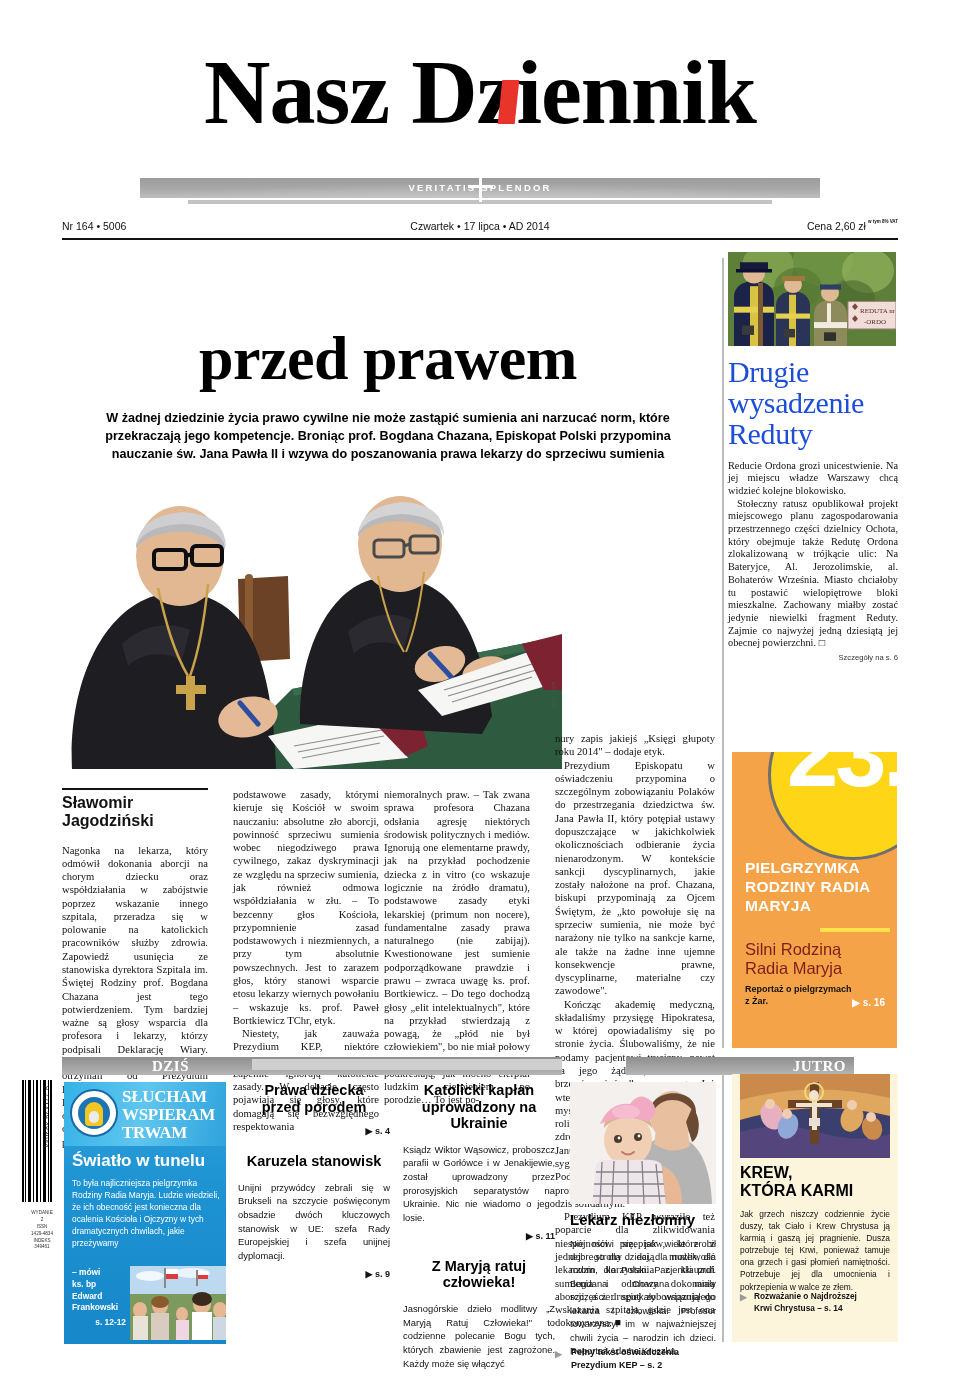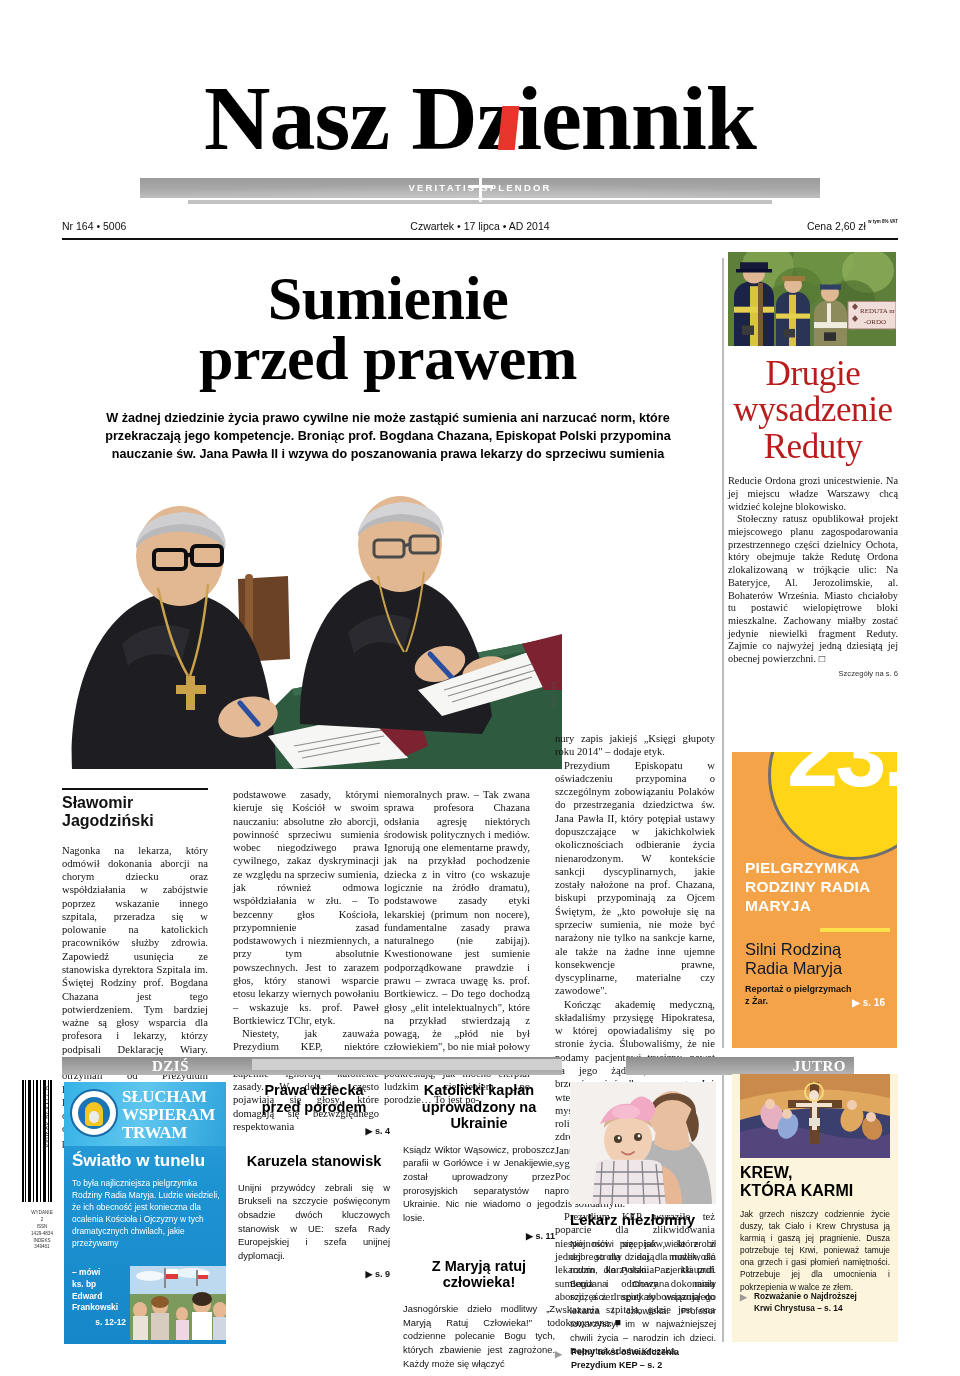--- a/index.html
+++ b/index.html
@@ -9,21 +9,21 @@
     background:#ffffff;
     font-family:"Liberation Serif", serif;
     color:#111;
     overflow:hidden;
     position:relative;
   }
   .page{position:absolute;left:0;top:0;width:960px;height:1376px;}
 
   
   .masthead{position:absolute;left:0;top:0;width:960px;height:252px;}
-  .logo-row{text-align:center;padding-top:72px;}
+  .logo-row{text-align:center;padding-top:46px;}
   .logo{
     font-family:"Liberation Serif", serif;
     font-weight:bold;
     font-size:92px;
     letter-spacing:-1px;
     line-height:1;
     color:#000;
     display:inline-block;
     position:relative;
   }
@@ -145,24 +145,23 @@
     padding-left:16px;position:relative;
   }
   .ref .tri{
     position:absolute;left:0;top:2px;color:#9a9a9a;font-size:9px;
   }
 
   
   .side-photo{width:168px;height:94px;overflow:hidden;position:relative;}
   .side-title{
     font-family:"Liberation Serif", serif;
-    font-size:35px;line-height:1.04;
-    color:#b91c1c;margin:10px 0 10px 0;
+    font-size:30px;line-height:1.04;
+    color:#1d4ed8;margin:10px 0 10px 0;
     letter-spacing:-0.4px;
-    text-align:center;
   }
   .side-body{
     font-family:"Liberation Serif", serif;
     font-size:10.3px;line-height:1.235;text-align:justify;color:#111;
   }
   .side-body p{margin:0;text-indent:9px;}
   .side-body p.first{text-indent:0;}
   .side-more{
     text-align:right;font-family:"Liberation Sans", sans-serif;
     font-size:7.6px;color:#333;margin-top:3px;
@@ -189,21 +188,21 @@
     font-family:"Liberation Sans", sans-serif;
     font-weight:bold;font-size:15.5px;line-height:1.22;color:#ffffff;
     letter-spacing:0.2px;
   }
   .ad .divider{
     position:absolute;left:88px;top:176px;width:70px;height:4px;background:#FFE14A;
   }
   .ad .t2{
     position:absolute;left:13px;top:188px;width:150px;
     font-family:"Liberation Sans", sans-serif;
-    font-size:16.5px;line-height:1.14;color:#0f172a;
+    font-size:16.5px;line-height:1.14;color:#7f1d1d;
   }
   .ad .t3{
     position:absolute;left:13px;top:232px;width:110px;
     font-family:"Liberation Sans", sans-serif;
     font-weight:bold;font-size:9px;line-height:1.3;color:#111;
   }
   .ad .pg{
     position:absolute;right:12px;top:245px;
     font-family:"Liberation Sans", sans-serif;
     font-weight:bold;font-size:10px;color:#ffffff;
@@ -364,21 +363,21 @@
       <div class="nr">Nr 164 • 5006</div>
       <div class="date">Czwartek  •  17 lipca  •  AD 2014</div>
       <div class="price"><span>Cena 2,60 zł</span><span class="vat">w tym 8% VAT</span></div>
     </div>
     <div class="rule-top"></div>
   </div>
 
   <div class="main-zone">
 
     <h1 class="headline">
-      <span>Sumienie</span><br>
+      <br>
       <span>przed prawem</span>
     </h1>
 
     <p class="lead">W żadnej dziedzinie życia prawo cywilne nie może zastąpić sumienia ani narzucać norm, które przekraczają jego kompetencje. Broniąc prof. Bogdana Chazana, Episkopat Polski przypomina nauczanie św. Jana Pawła II i wzywa do poszanowania prawa lekarzy do sprzeciwu sumienia</p>
 
     <div class="photo-main">
       <svg class="img" viewBox="0 0 500 285" preserveAspectRatio="none">
         <rect width="500" height="285" fill="#ffffff"></rect>
 
         <path d="M230 205 L500 152 L500 285 L150 285 Z" fill="#2e5a3f"></path>

